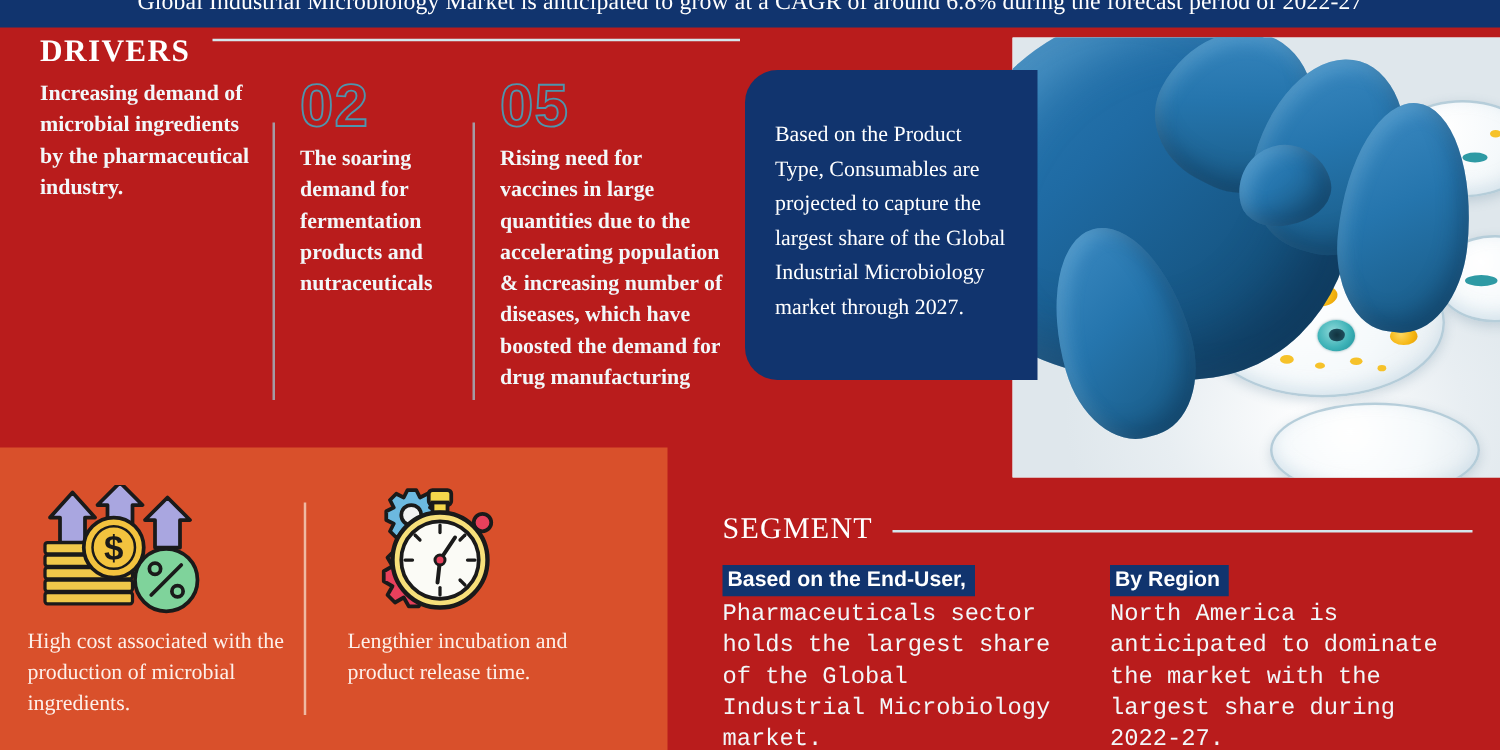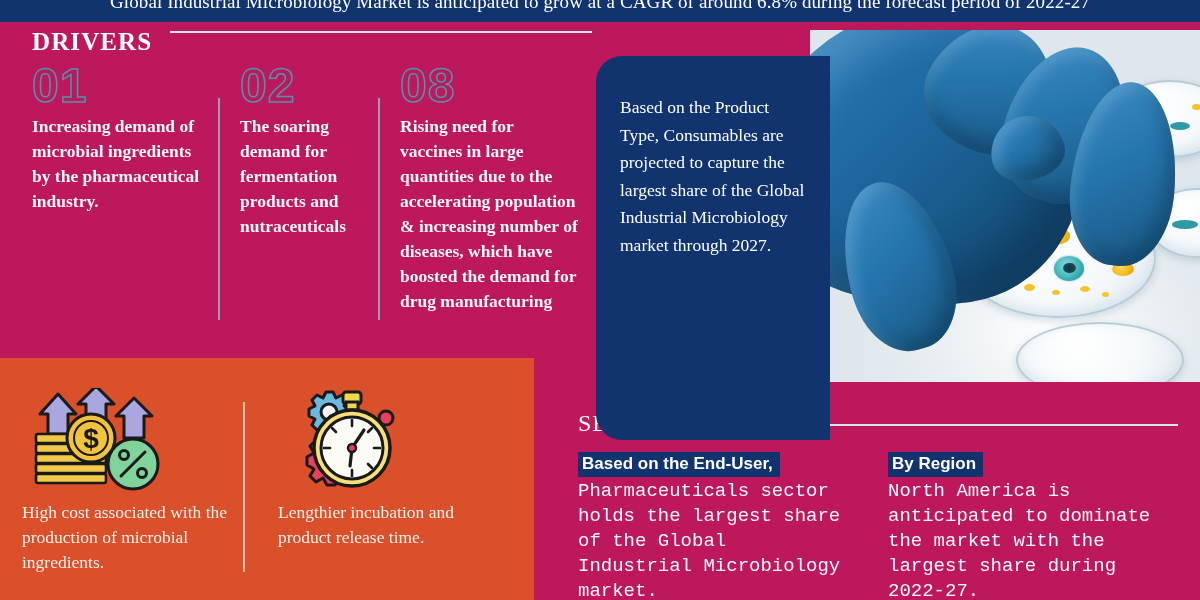--- a/index.html
+++ b/index.html
@@ -5,21 +5,21 @@
   * { box-sizing: border-box; margin: 0; padding: 0; }
   html, body {
     width: 1200px; height: 600px;
     overflow: hidden;
     background: #17718c;
     font-family: "Liberation Serif", serif;
   }
   #root {
     position: relative;
     width: 1200px; height: 600px;
-    background: #be185d;
+    background: #b91c1c;
     overflow: hidden;
   }
 
   
   .top-banner {
     position: absolute; left: 0; top: 0;
     width: 1200px; height: 22px;
     background: #11346e;
     overflow: hidden;
   }
@@ -90,21 +90,21 @@
     color: #f2f7f9;
     font-family: "Liberation Serif", serif;
     font-size: 17.5px;
     line-height: 25px;
     font-weight: bold;
   }
 
   
   .product-card {
     position: absolute; left: 596px; top: 56px;
-    width: 234px; height: 384px;
+    width: 234px; height: 248px;
     background: #11346e;
     border-top-left-radius: 26px;
     border-bottom-left-radius: 26px;
     z-index: 4;
   }
   .product-text {
     position: absolute;
     left: 24px; top: 38px; right: 18px;
     color: #ffffff;
     font-family: "Liberation Serif", serif;
@@ -276,29 +276,28 @@
     <div class="top-banner-text">Global Industrial Microbiology Market is anticipated to grow at a CAGR of around 6.8% during the forecast period of 2022-27</div>
   </div>
 
   <div class="drivers-head">
     <div class="drivers-title">DRIVERS</div>
     <div class="drivers-rule"></div>
   </div>
 
   <div class="drivers-wrap">
     <div class="driver-col c1">
-      <div class="driver-num">01</div>
       <div class="driver-text">Increasing demand of microbial ingredients by the pharmaceutical industry.</div>
     </div>
     <div class="driver-col c2">
       <div class="driver-num">02</div>
       <div class="driver-text">The soaring demand for fermentation products and nutraceuticals</div>
     </div>
     <div class="driver-col c3">
-      <div class="driver-num">08</div>
+      <div class="driver-num">05</div>
       <div class="driver-text">Rising need for vaccines in large quantities due to the accelerating population &amp; increasing number of diseases, which have boosted the demand for drug manufacturing</div>
     </div>
   </div>
 
   <div class="product-card">
     <div class="product-text">Based on the Product Type, Consumables are projected to capture the largest share of the Global Industrial Microbiology market through 2027.</div>
   </div>
 
   <div class="photo">
     <div class="photo-inner">

